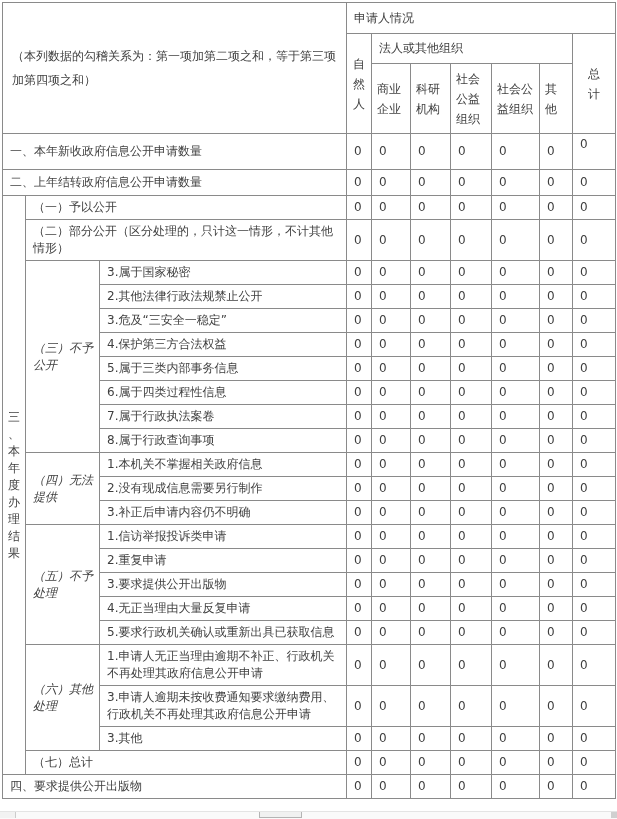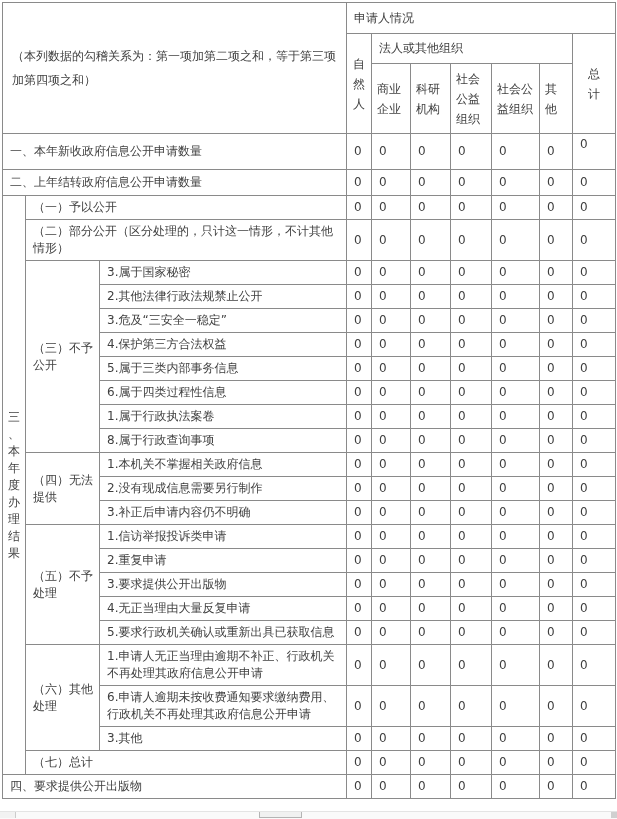--- a/index.html
+++ b/index.html
@@ -20,21 +20,21 @@
   td.note{ padding:16px 9px; line-height:24px; }
   td.applicant{ padding-left:7px;margin-left:28px; }
   td.grouphead{ padding-left:7px; }
   td.wrap{ line-height:20px; padding:3px 5px; }
   td.vtext{ white-space:pre-line; text-align:center; line-height:20px; padding:3px 1px; }
   
   tbody tr{ height:24px; }
   tbody tr:nth-child(1){ height:36px;margin-top:22px; }
   tbody tr:nth-child(2){ height:26px;margin-left:32px; }
   td.section{ white-space:pre-line; text-align:center; line-height:17px; padding:2px 1px; }
-  td.cat{ padding:3px 4px 3px 7px; }
+  td.cat{ padding:3px 4px 3px 7px;font-style:italic; }
   td.val{ padding-left:7px; }
   td.vtop{ vertical-align:top; padding-top:2px; }
   
   .scrollbar{ position:absolute; left:0; bottom:0; width:617px; height:7px;
     background:#fafafa; border-top:1px solid #e4e4e4; }
   .sb-button{ position:absolute; left:0; top:0; width:15px; height:6px;
     background:#f2f2f2; border-right:1px solid #cccccc; }
   .sb-thumb{ position:absolute; left:259px; top:0; width:43px; height:6px;
     background:#f1f1f1; border:1px solid #b4b4b4; border-top:none; box-sizing:border-box; }
   .sb-corner{ position:absolute; right:0; top:0; width:6px; height:6px; background:#d0d0d0; }
@@ -181,21 +181,21 @@
         <td class="label">6.属于四类过程性信息</td>
         <td class="val">0</td>
         <td class="val">0</td>
         <td class="val">0</td>
         <td class="val">0</td>
         <td class="val">0</td>
         <td class="val">0</td>
         <td class="val">0</td>
       </tr>
       <tr>
-        <td class="label">1.属于行政执法案卷</td>
+        <td class="label">7.属于行政执法案卷</td>
         <td class="val">0</td>
         <td class="val">0</td>
         <td class="val">0</td>
         <td class="val">0</td>
         <td class="val">0</td>
         <td class="val">0</td>
         <td class="val">0</td>
       </tr>
       <tr>
         <td class="label">8.属于行政查询事项</td>
@@ -294,21 +294,21 @@
         <td class="label">1.申请人无正当理由逾期不补正、行政机关不再处理其政府信息公开申请</td>
         <td class="val">0</td>
         <td class="val">0</td>
         <td class="val">0</td>
         <td class="val">0</td>
         <td class="val">0</td>
         <td class="val">0</td>
         <td class="val">0</td>
       </tr>
       <tr>
-        <td class="label">6.申请人逾期未按收费通知要求缴纳费用、行政机关不再处理其政府信息公开申请</td>
+        <td class="label">3.申请人逾期未按收费通知要求缴纳费用、行政机关不再处理其政府信息公开申请</td>
         <td class="val">0</td>
         <td class="val">0</td>
         <td class="val">0</td>
         <td class="val">0</td>
         <td class="val">0</td>
         <td class="val">0</td>
         <td class="val">0</td>
       </tr>
       <tr>
         <td class="label">3.其他</td>

